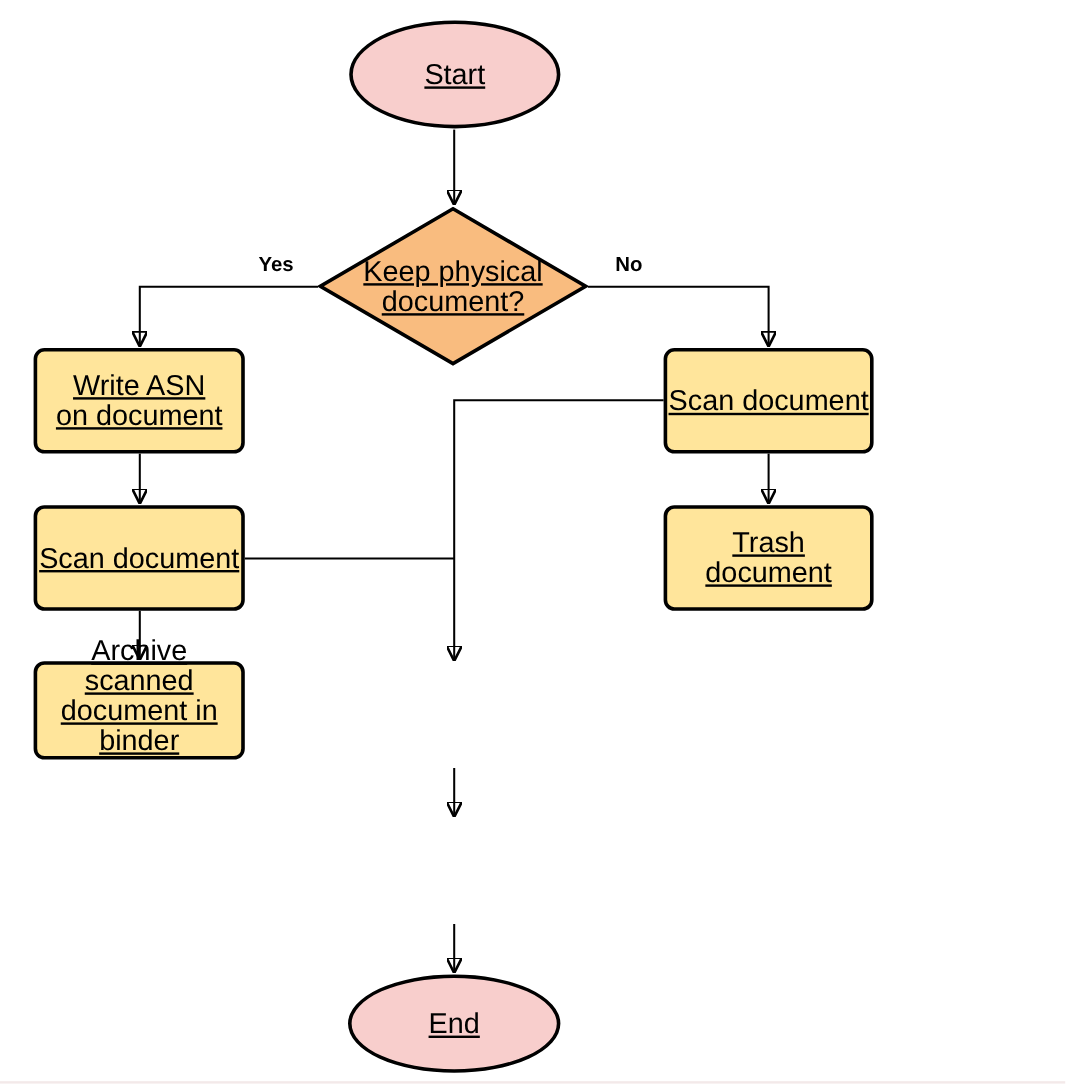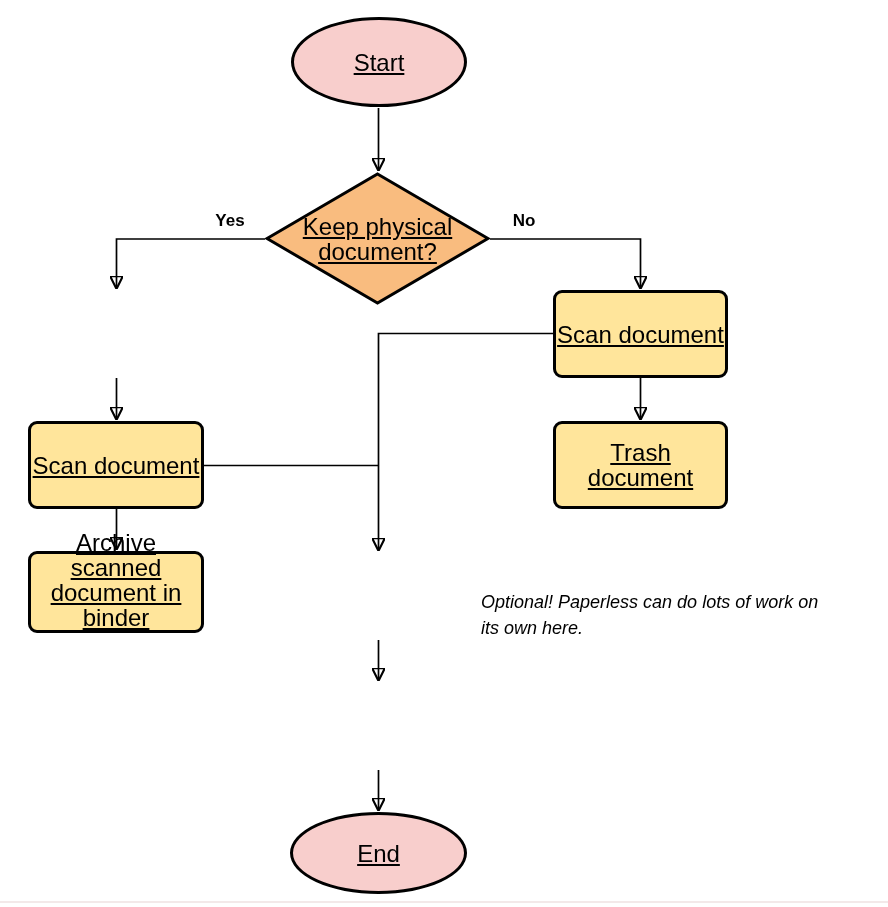--- a/index.html
+++ b/index.html
@@ -120,42 +120,44 @@
     <svg width="225" height="133" viewBox="0 0 225 133">
       <polygon points="112.5,2 223,66.5 112.5,131 2,66.5" fill="var(--decision-fill, #f9bc7f)" stroke="var(--node-border, #000000)" stroke-width="3" stroke-linejoin="miter"></polygon>
     </svg>
     <span class="node-label">Keep physical
 document?</span>
   </div>
 
   <div class="edge-label l-yes">Yes</div>
   <div class="edge-label l-no">No</div>
 
+  <div class="node process n-write-asn">
+    <span class="node-label">Write ASN
+on document</span>
+  </div>
 
   <div class="node process n-scan-left">
     <span class="node-label">Scan document</span>
   </div>
 
   <div class="node process n-archive">
     <span class="node-label">Archive scanned
 document in
 binder</span>
   </div>
 
   <div class="node process n-scan-right">
     <span class="node-label">Scan document</span>
   </div>
 
   <div class="node process n-trash">
     <span class="node-label">Trash document</span>
   </div>
 
 
-  <div class="annotation">Optional! Paperless can do lots of work on
-its own here.</div>
 
 
   <div class="node terminator n-end">
     <span class="node-label">End</span>
   </div>
 
   <div class="bottom-divider"></div>
 
 </div>
 

